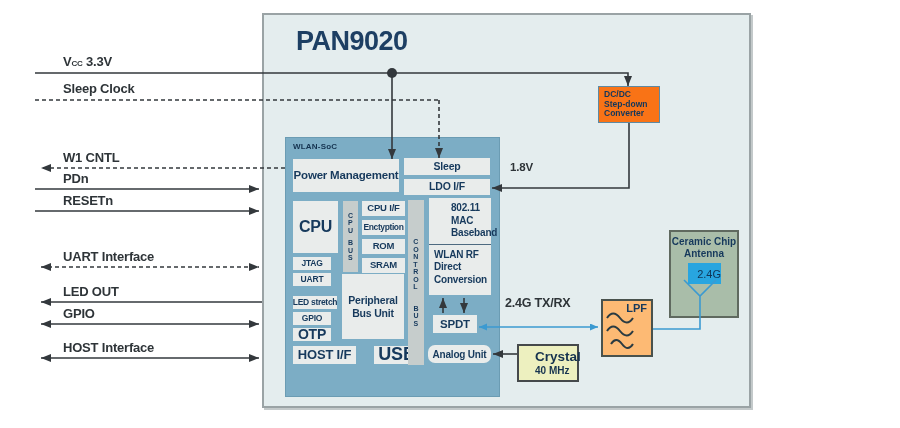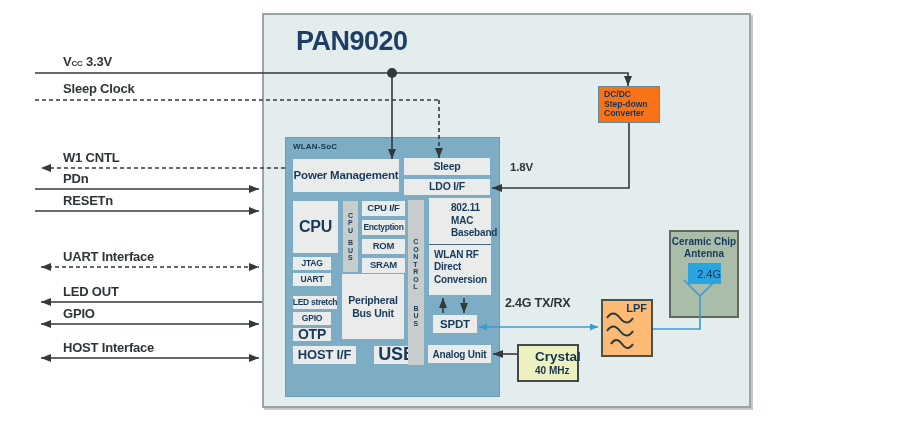--- a/index.html
+++ b/index.html
@@ -132,21 +132,21 @@
 MAC
 Baseband</span></div>
     <div style="text-align:left;padding:4px 2px 0 5px;font-size:10px;line-height:12.5px;"><span class="pre">WLAN RF
 Direct
 Conversion</span></div>
   </div>
 
   <div class="blk" style="left:433px;top:315px;width:44px;height:18px;font-size:11.5px;">
       <span>SPDT</span>
     </div>
-  <div class="blk" style="left:428px;top:345px;width:63px;height:18px;font-size:10px;">
+  <div class="blk" style="left:428px;top:345px;width:63px;height:18px;font-size:10px;border-radius:7px;">
       <span>Analog Unit</span>
     </div>
 
   <div class="dcdc pre"><span class="pre">DC/DC
 Step-down
 Converter</span></div>
   <div class="lpf">
     <span class="lpf-l">LPF</span>
   </div>
   <div class="ant"><span class="pre">Ceramic Chip

